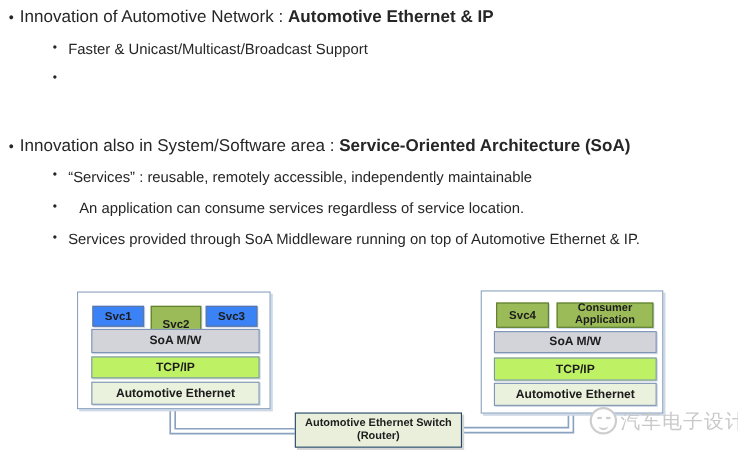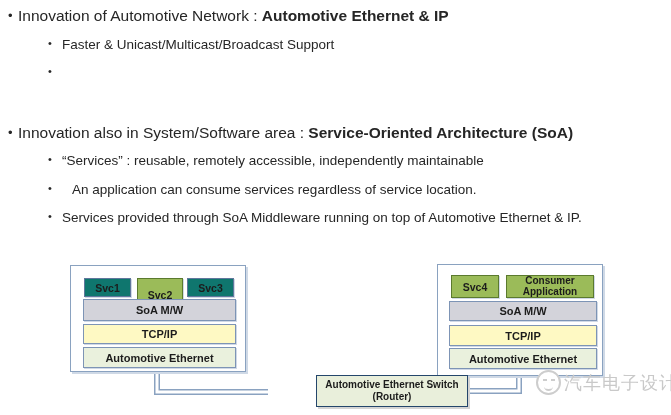--- a/index.html
+++ b/index.html
@@ -24,32 +24,31 @@
     display:flex;align-items:center;justify-content:center;
     font-weight:bold;font-size:11px;color:#1c1c1c;
     box-shadow:1px 1px 0 rgba(150,170,200,.45);
   }
   .svc{
     position:absolute;border:1px solid #5f7752;box-sizing:border-box;
     display:flex;align-items:center;justify-content:center;
     font-weight:bold;font-size:10.5px;color:#1c1c1c;text-align:center;
     box-shadow:1px 1px 0 rgba(150,170,200,.45);
   }
-  .svc.white{background:#0f766e;border-color:#60779c;}
+  .svc.white{background:#3b82f6;border-color:#60779c;}
   .svc.green{background:#9bbb59;border-color:#5b7a2e;}
   .gray{background:#d3d3da;}
-  .pink{background:#fef9c3;}
+  .pink{background:#bef264;}
   .ltgreen{background:#eaf1dd;}
   .switch{
     position:absolute;left:268px;top:375px;width:152px;height:32px;
     background:#e9efdb;border:1.3px solid #24466b;box-sizing:border-box;
     display:flex;flex-direction:column;align-items:center;justify-content:center;
     font-weight:bold;font-size:10px;line-height:12px;color:#1c1c1c;
     box-shadow:2px 2px 0 #d4d4d4;
-    margin-left:48px;
   }
   .connsvg{position:absolute;left:0;top:0;pointer-events:none;}
   
   .wm{position:absolute;left:536px;top:370px;display:flex;align-items:center;}
   .wm-logo{
     width:25px;height:25px;border-radius:50%;background:#ffffff;
     border:2px solid #cdcdcd;box-sizing:border-box;position:relative;flex:0 0 auto;
   }
   .wm-logo::before{ 
     content:"";position:absolute;left:5px;top:7px;width:4px;height:2px;

